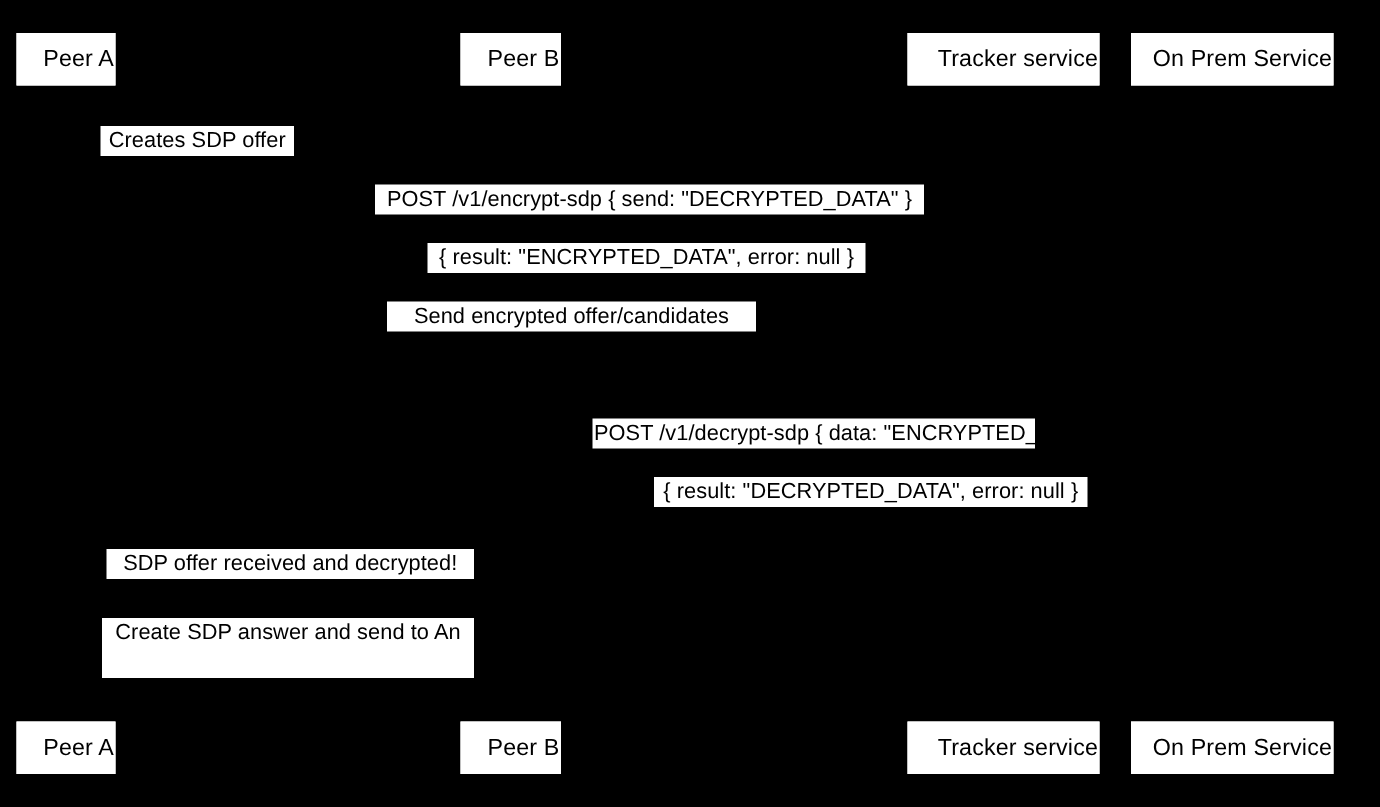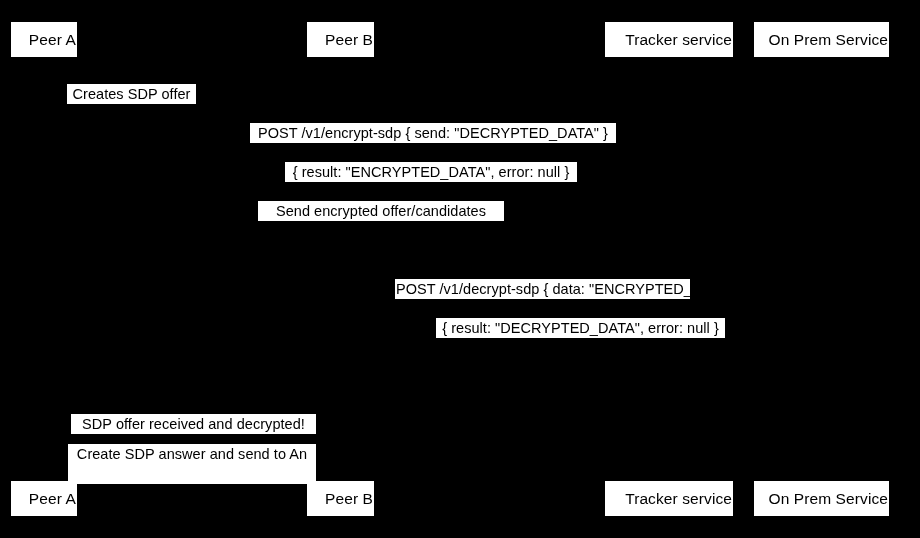--- a/index.html
+++ b/index.html
@@ -99,22 +99,22 @@
 
   <div class="msg-label" style="left:285px; top:162px; width:292px; height:20px;">{ result: "ENCRYPTED_DATA", error: null }</div>
 
   <div class="msg-label" style="left:238px; top:201px; width:246px; height:20px;margin-left:20px;">Send encrypted offer/candidates</div>
 
 
   <div class="msg-label" style="left:395px; top:279px; width:295px; height:20px;">POST /v1/decrypt-sdp { data: "ENCRYPTED_DATA" }</div>
 
   <div class="msg-label" style="left:436px; top:318px; width:289px; height:20px;">{ result: "DECRYPTED_DATA", error: null }</div>
 
-  <div class="msg-label" style="left:71px; top:366px; width:245px; height:20px;margin-top:48px;">SDP offer received and decrypted!</div>
+  <div class="msg-label" style="left:71px; top:366px; width:245px; height:20px;">SDP offer received and decrypted!</div>
 
-  <div class="msg-label two-line" style="left:68px; top:412px; width:248px; height:40px;margin-top:32px;"><span>Create SDP answer and send to An</span><br></div>
+  <div class="msg-label two-line" style="left:68px; top:412px; width:248px; height:40px;"><span>Create SDP answer and send to An</span><br></div>
 
   <div class="lifeline-box" style="left:11px; top:481px; width:66px; height:35px;">Peer A</div>
   <div class="lifeline-box" style="left:307px; top:481px; width:67px; height:35px;">Peer B</div>
   <div class="lifeline-box" style="left:605px; top:481px; width:128px; height:35px;">Tracker service</div>
   <div class="lifeline-box" style="left:754px; top:481px; width:135px; height:35px;">On Prem Service</div>
 
 </div>
 
 </body></html>

